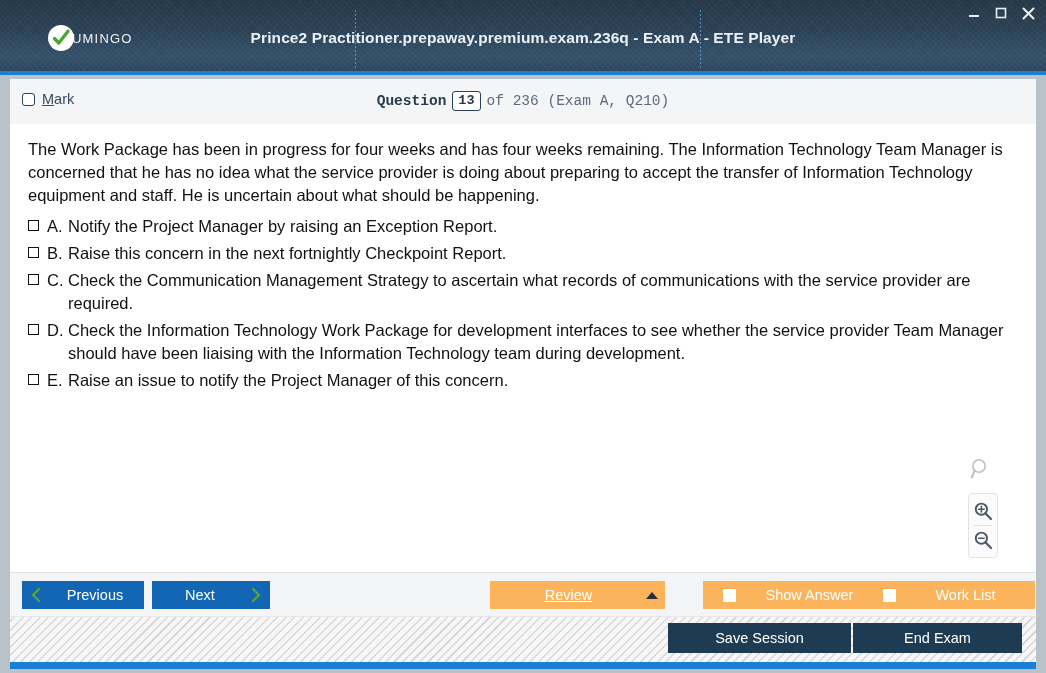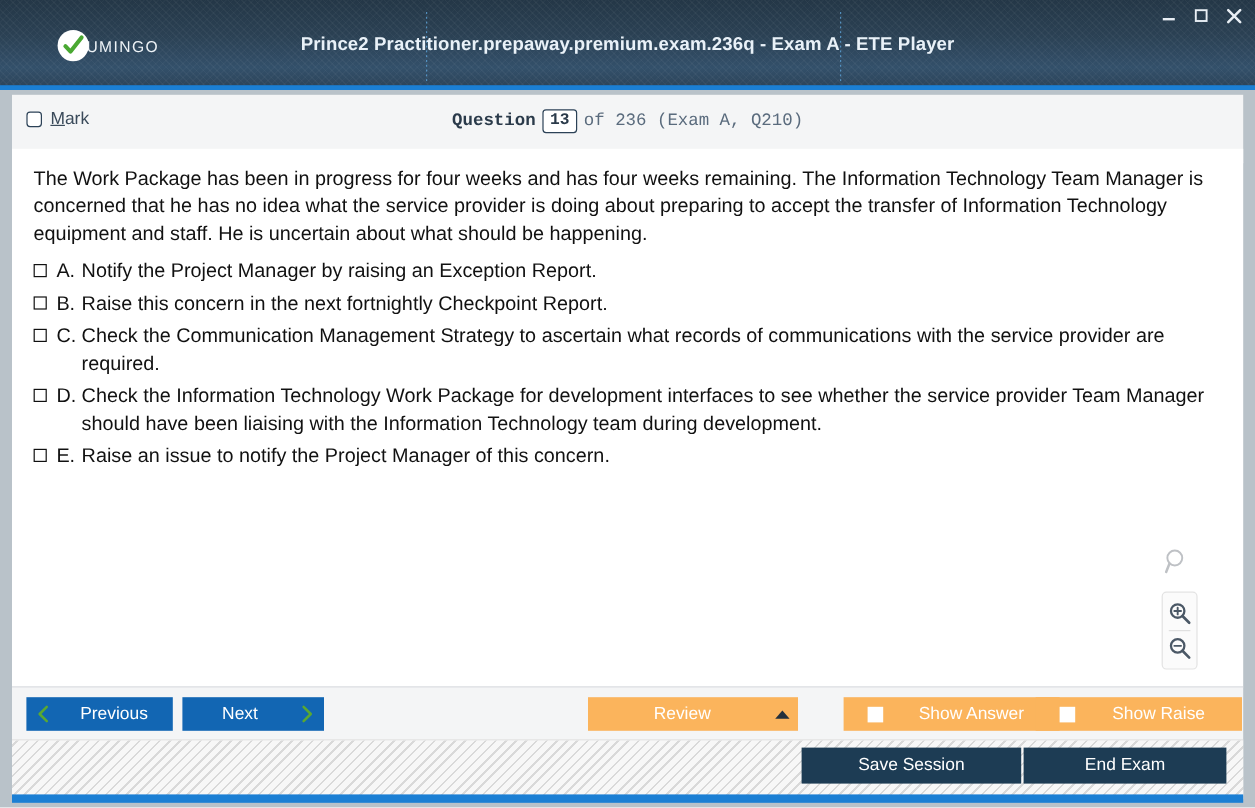--- a/index.html
+++ b/index.html
@@ -357,21 +357,21 @@
     width: 13px;
     height: 13px;
     background: #ffffff;
     flex: 0 0 auto;
     margin-left: 20px;
   }
   .orange-label {
     flex: 1 1 auto;
     text-align: center;
   }
-  .btn-review .orange-label { padding-left: 8px; }
+  .btn-review .orange-label { padding-left: 8px; text-decoration: underline; }
   .review-caret {
     width: 26px;
     flex: 0 0 auto;
     display: flex;
     align-items: center;
     justify-content: center;
   }
   .caret-up {
     width: 0; height: 0;
     border-left: 6px solid transparent;
@@ -558,21 +558,21 @@
         </span>
     </button>
 
     <button class="btn-orange btn-showanswer">
       <span class="orange-check"></span>
       <span class="orange-label">Show Answer</span>
     </button>
 
     <button class="btn-orange btn-showlist">
       <span class="orange-check"></span>
-      <span class="orange-label">Show Raise</span>
+      <span class="orange-label">Work List</span>
     </button>
   </div>
 
   <div class="footer">
     <button class="btn-dark btn-save">Save Session</button>
     <button class="btn-dark btn-end">End Exam</button>
   </div>
 
   <div class="footer-bluebar"></div>
 </div>

